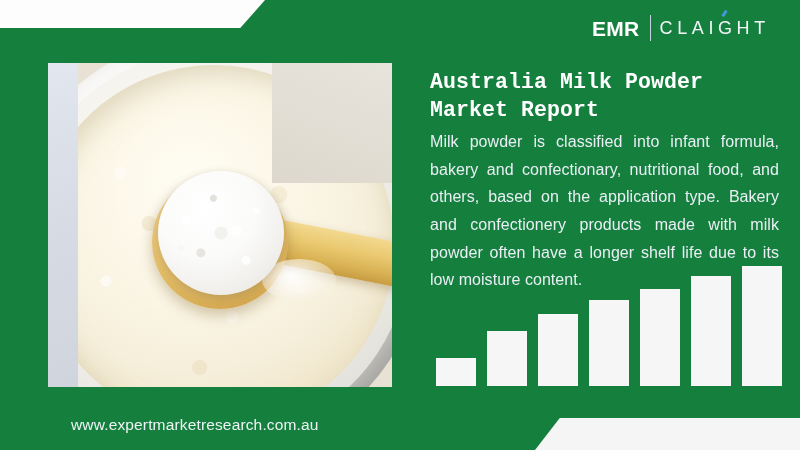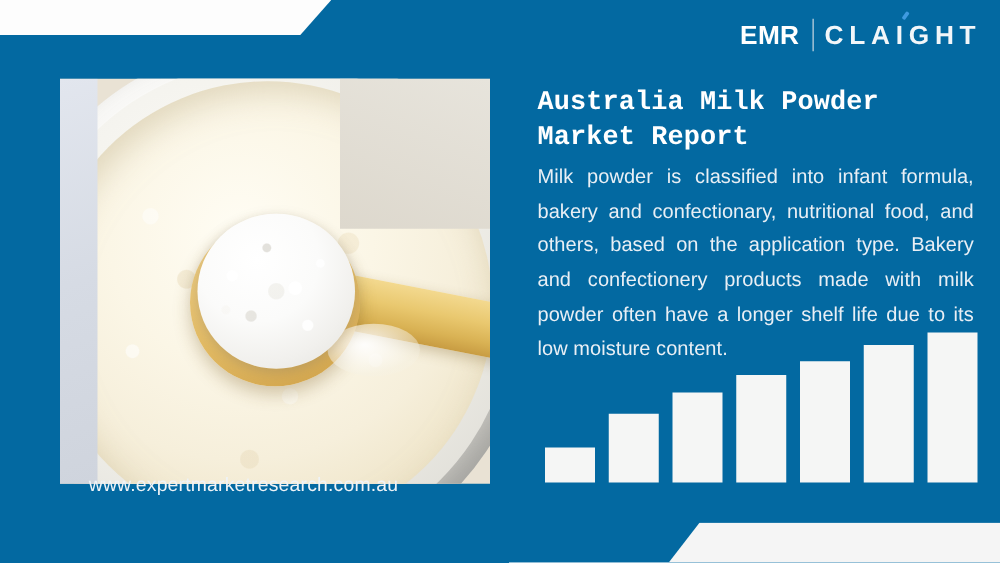--- a/index.html
+++ b/index.html
@@ -8,21 +8,21 @@
     background: #ffffff;
   }
   body {
     font-family: "Liberation Sans", sans-serif;
   }
   #canvas {
     position: relative;
     width: 800px;
     height: 450px;
     overflow: hidden;
-    background: #0369a1;
+    background: #15803d;
   }
 
   
   .banner-top {
     position: absolute;
     left: -10px;
     top: 0;
     width: 275px;
     height: 28px;
     background: #fdfdfd;
@@ -59,22 +59,22 @@
     width: 1px;
     height: 26px;
     background: #c3d3e0;
     margin: 0 9px 0 10px;
   }
   .logo-claight-wrap {
     position: relative;
     line-height: 1;
   }
   .logo-claight {
-    font-size: 21px;
-    font-weight: 700;
+    font-size: 18px;
+    font-weight: 400;
     color: #f2f6f9;
     letter-spacing: 4.6px;
     line-height: 1;
   }
   .logo-accent {
     position: absolute;
     left: 61px;
     top: -7px;
     width: 7px;
     height: 3px;
@@ -210,21 +210,21 @@
     width: 74px;
     height: 42px;
     border-radius: 50%;
     background: radial-gradient(ellipse at 40% 40%, rgba(255,255,255,0.92) 0%, rgba(246,242,228,0.45) 65%, rgba(240,232,208,0) 100%);
   }
 
   
   .url {
     position: absolute;
     left: 71px;
-    top: 380px;
+    top: 416px;
     font-size: 15.5px;
     color: #eef3f7;
     letter-spacing: 0.15px;
   }
 
   
   .title {
     position: absolute;
     left: 430px;
     top: 68px;

